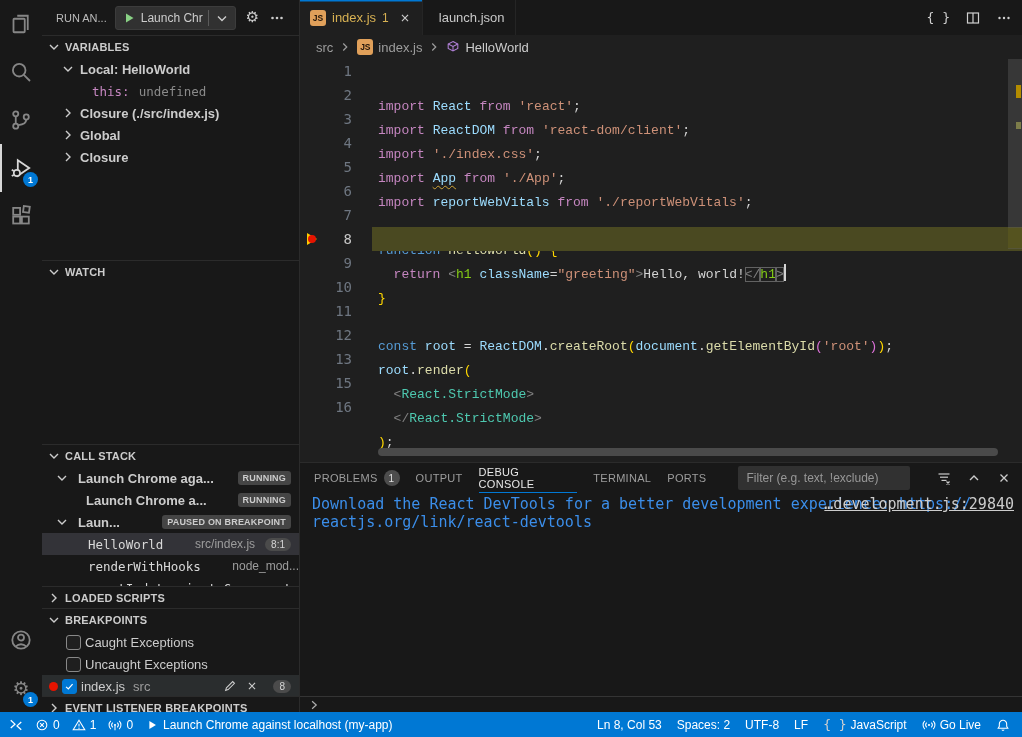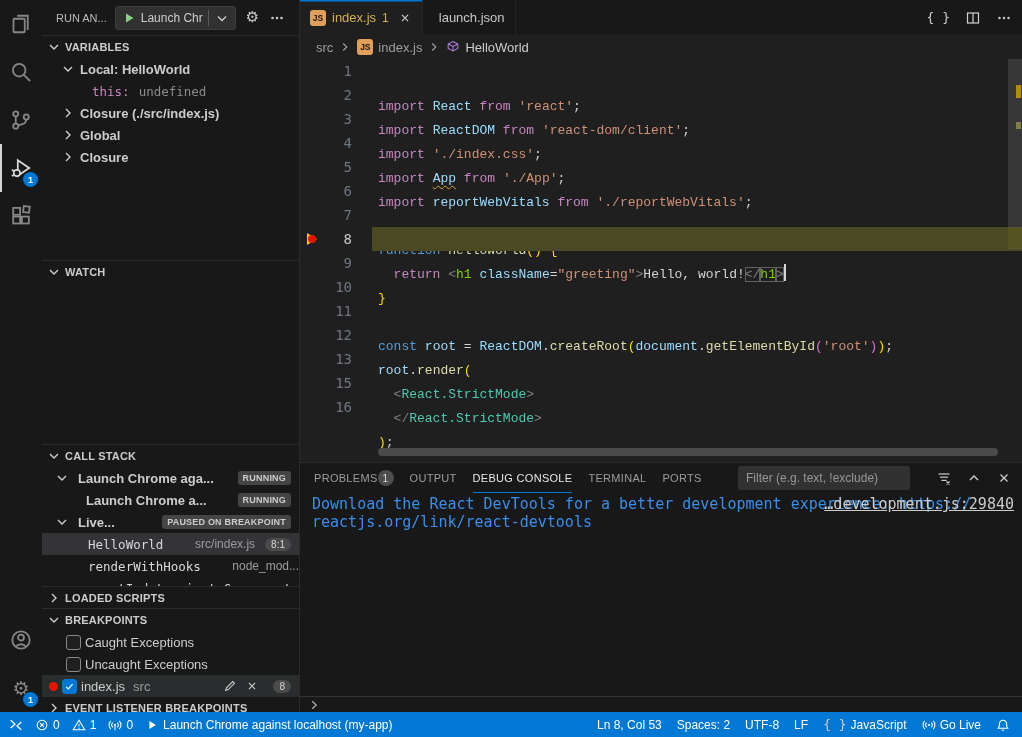--- a/index.html
+++ b/index.html
@@ -83,21 +83,21 @@
   .gutter-bp { position:absolute; left:6px; top:4px; width:18px; height:16px; }
   .gutter-bp .arrow { position:absolute; left:1px; top:2px; width:0; height:0; border-top:6px solid transparent; border-bottom:6px solid transparent; border-left:10px solid #ffcc00; }
   .gutter-bp .dot { position:absolute; left:2px; top:4px; width:8px; height:8px; border-radius:50%; background:#e51400; }
   .hscroll { position:absolute; left:78px; top:448px; width:620px; height:8px; background:#4a4a4a; border-radius:4px; }
   .vthumb { position:absolute; right:0; top:59px; width:14px; height:190px; background:rgba(120,120,120,.28); }
   .ruler-mark { position:absolute; }
 
   
   .panel { position:absolute; left:0; right:0; top:462px; bottom:0; background:#181818; border-top:1px solid #2b2b2b; }
   .panel-head { position:relative; height:30px; display:flex; align-items:center; padding:0 10px 0 14px; gap:16px; }
-  .ptab { display:flex; align-items:center; gap:0; font-size:11px; color:#9d9d9d; letter-spacing:.3px; height:30px; cursor:pointer; }
+  .ptab { display:flex; align-items:center; gap:6px; font-size:11px; color:#9d9d9d; letter-spacing:.3px; height:30px; cursor:pointer; }
   .ptab.active { color:#e7e7e7; box-shadow:inset 0 -1px 0 #0078d4; }
   .pbadge { min-width:16px; height:16px; border-radius:50%; background:#4d4d4d; color:#e0e0e0; font-size:10px; display:flex; align-items:center; justify-content:center; }
   .panel-spacer { flex:1; }
   .filter-input { width:172px; height:24px; background:#313131; border:none; border-radius:2px; color:#cccccc; font-size:12px; padding:0 8px; font-family:"Liberation Sans", sans-serif; }
   .filter-input::placeholder { color:#989898; }
   .panel-icons { display:flex; align-items:center; gap:14px; color:#cccccc; margin-left:10px; }
   .panel-icons svg { width:16px; height:16px; }
   .console { position:absolute; left:0; right:0; top:32px; bottom:16px; overflow:hidden; }
   .con-line { position:relative; padding-left:12px; font-family:"DejaVu Sans Mono", monospace; font-size:15px; line-height:18px; white-space:pre; }
   .con-info { color:#3b8eea; }
@@ -326,21 +326,21 @@
               <svg viewBox="0 0 16 16" fill="none" stroke="#currentColor">
                 <ellipse cx="8" cy="9.2" rx="3" ry="3.7" fill="none" stroke="currentColor" stroke-width="1.2"></ellipse>
                 <line x1="6" y1="5.9" x2="4.7" y2="4.3" fill="none" stroke="currentColor" stroke-width="1.2"></line>
                 <line x1="10" y1="5.9" x2="11.3" y2="4.3" fill="none" stroke="currentColor" stroke-width="1.2"></line>
                 <line x1="5" y1="8" x2="3.2" y2="7.5" fill="none" stroke="currentColor" stroke-width="1.2"></line>
                 <line x1="5" y1="10.5" x2="3.2" y2="11" fill="none" stroke="currentColor" stroke-width="1.2"></line>
                 <line x1="11" y1="8" x2="12.8" y2="7.5" fill="none" stroke="currentColor" stroke-width="1.2"></line>
                 <line x1="11" y1="10.5" x2="12.8" y2="11" fill="none" stroke="currentColor" stroke-width="1.2"></line>
               </svg>
             </span>
-            <span class="bold">Live...</span>
+            <span class="bold">Laun...</span>
             <span class="badge-pill">PAUSED ON BREAKPOINT</span>
           </div>
           <div class="row selected" style="padding-left: 46px;">
             <span class="frame-label">HelloWorld</span>
             <span class="frame-file">src/index.js</span>
             <span class="pill">8:1</span>
           </div>
           <div class="row" style="padding-left: 46px;">
             <span class="frame-label">renderWithHooks</span>
             <span class="frame-file">node_mod...</span>

